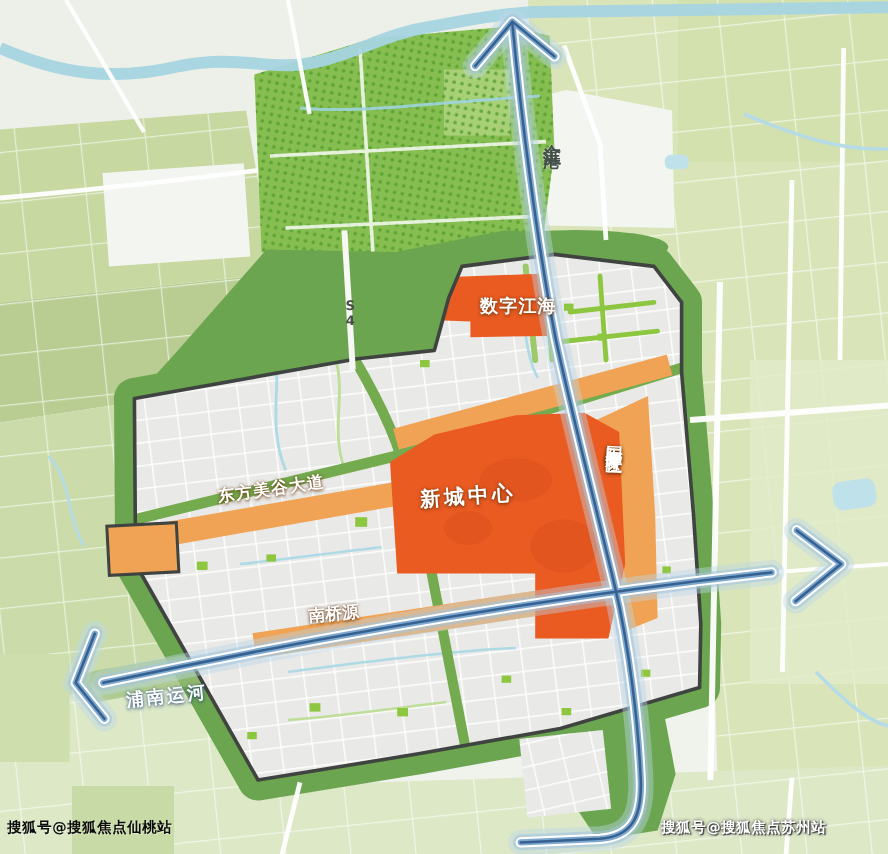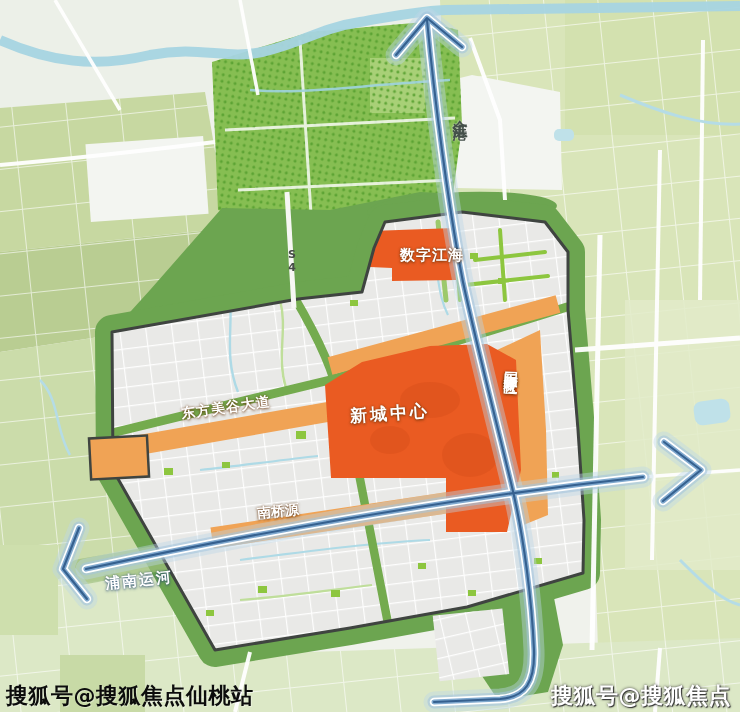--- a/index.html
+++ b/index.html
@@ -26,21 +26,21 @@
     letter-spacing:3px;font-weight:bold;text-shadow:0 0 2px rgba(255,255,255,.8);}
   #lbl-shuzi{left:388px;top:246px;font-size:15px;letter-spacing:1px;padding-left:12px;}
   #lbl-xincheng{left:350px;top:402px;font-size:17px;letter-spacing:3px;transform:rotate(-4deg);}
   #lbl-guoji{left:503px;top:360px;font-size:14px;letter-spacing:2px;transform:rotate(3deg);}
   #lbl-dongfang{left:181px;top:399px;font-size:14px;letter-spacing:1px;transform:rotate(-8deg);}
   #lbl-nanqiao{left:257px;top:503px;font-size:14px;transform:rotate(-5deg);}
   #lbl-punan{left:105px;top:571px;font-size:15px;letter-spacing:2px;transform:rotate(-6deg);}
   #lbl-s4{left:288px;top:249px;font-size:11px;font-weight:bold;color:#474d47;
     line-height:1.15;text-align:center;}
   #lbl-s4 span{display:block;}
-  .wm{position:absolute;top:681px;font-size:22px;font-weight:bold;letter-spacing:.5px;}
+  .wm{position:absolute;top:681px;font-size:12px;font-weight:bold;letter-spacing:.5px;}
   #wm-left{left:6px;color:#0c0c0c;text-shadow:1px 1px 0 rgba(255,255,255,.35);}
   #wm-right{left:551px;color:#ffffff;
     text-shadow:0 0 3px #3a3a3a,1px 1px 1px #2f2f2f;}
 </style>
 </head>
 <body>
 
 <div id="stage">
 
 <svg id="map-svg" width="740" height="712" viewBox="0 0 740 712">

